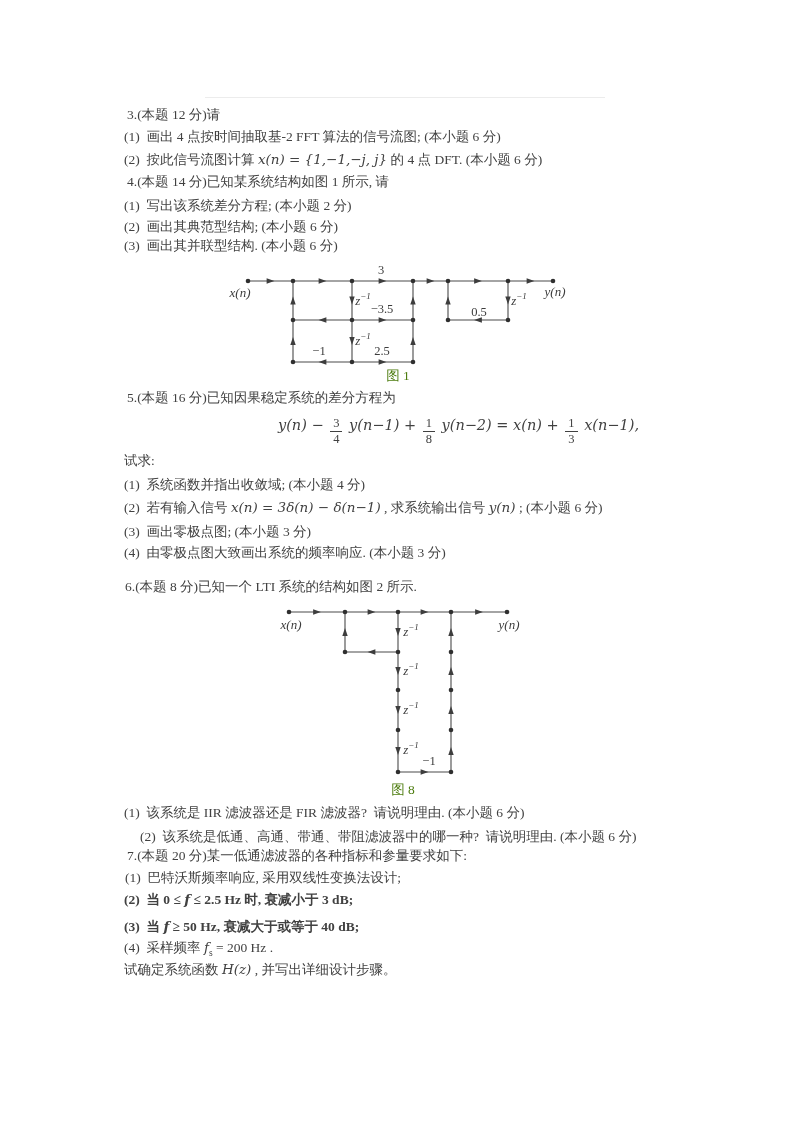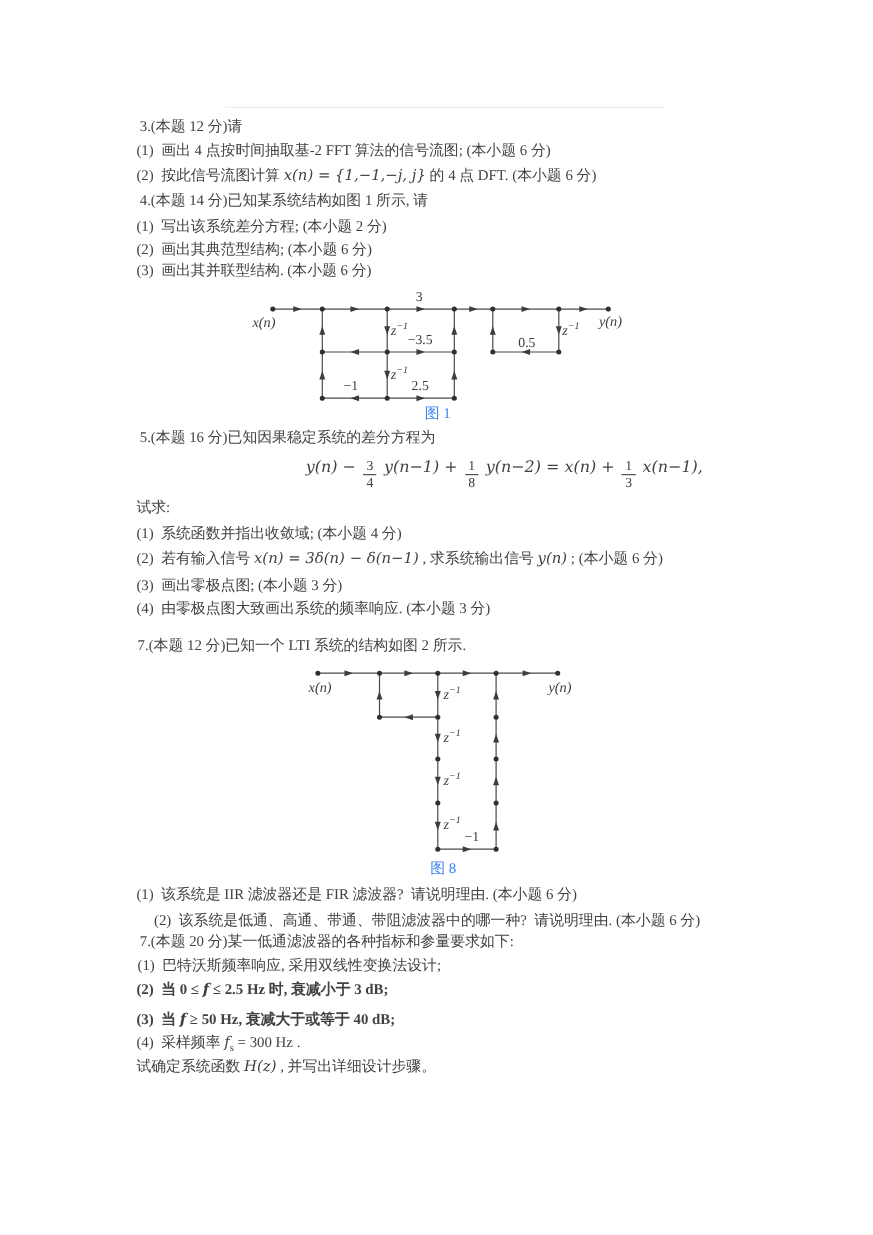--- a/index.html
+++ b/index.html
@@ -13,21 +13,21 @@
   .mi{font-style:italic;font-family:"DejaVu Serif","Liberation Serif",serif;}
   sub{font-size:9.5px;}
   .frac{display:inline-block;vertical-align:middle;text-align:center;margin:0 2px;transform:translateY(-1px);}
   .frac .fnum{display:block;border-bottom:1px solid #414141;padding:0 3px;font-size:12.5px;line-height:15px;}
   .frac .fden{display:block;padding:0 3px;font-size:12.5px;line-height:15px;}
   #fig-svg{position:absolute;left:0;top:0;pointer-events:none;}
   .fig-label{position:absolute;transform:translate(-50%,-50%);white-space:nowrap;font-size:12.5px;color:#3c3c3c;}
   .fig-label.math{font-style:italic;font-size:13px;}
   .fig-label.num{font-size:12.5px;}
   .fig-label sup{font-size:9px;vertical-align:super;}
-  .fig-caption{position:absolute;transform:translate(-50%,-50%);font-size:13.5px;color:#3b82f6;white-space:pre;}
+  .fig-caption{position:absolute;transform:translate(-50%,-50%);font-size:13.5px;color:#4d7c0f;white-space:pre;}
   .cap1{left:398px;top:376px;}
   .cap2{left:403px;top:790px;}
 </style>
 </head>
 <body>
 
 <div class="page">
   <div class="artifact-line"></div>
   <div id="doc-lines">
       <div class="line" style="left: 127px; top: 106px;"><span>3.(本题 12 分)请</span></div>
@@ -37,28 +37,28 @@
       <div class="line" style="left: 124px; top: 197px;"><span>(1)  写出该系统差分方程; (本小题 2 分)</span></div>
       <div class="line" style="left: 124px; top: 218px;"><span>(2)  画出其典范型结构; (本小题 6 分)</span></div>
       <div class="line" style="left: 124px; top: 237px;"><span>(3)  画出其并联型结构. (本小题 6 分)</span></div>
       <div class="line" style="left: 127px; top: 389px;"><span>5.(本题 16 分)已知因果稳定系统的差分方程为</span></div>
       <div class="line eq" style="left: 278px; top: 417px;"><span class="mi">y(n) − </span><span class="frac"><span class="fnum">3</span><span class="fden">4</span></span><span class="mi"> y(n−1) + </span><span class="frac"><span class="fnum">1</span><span class="fden">8</span></span><span class="mi"> y(n−2) = x(n) + </span><span class="frac"><span class="fnum">1</span><span class="fden">3</span></span><span class="mi"> x(n−1),</span></div>
       <div class="line" style="left: 124px; top: 452px;"><span>试求:</span></div>
       <div class="line" style="left: 124px; top: 476px;"><span>(1)  系统函数并指出收敛域; (本小题 4 分)</span></div>
       <div class="line" style="left: 124px; top: 499px;"><span>(2)  若有输入信号 </span><span class="mi">x(n) = 3δ(n) − δ(n−1)</span><span> , 求系统输出信号 </span><span class="mi">y(n)</span><span> ; (本小题 6 分)</span></div>
       <div class="line" style="left: 124px; top: 523px;"><span>(3)  画出零极点图; (本小题 3 分)</span></div>
       <div class="line" style="left: 124px; top: 544px;"><span>(4)  由零极点图大致画出系统的频率响应. (本小题 3 分)</span></div>
-      <div class="line" style="left: 125px; top: 578px;"><span>7.(本题 12 分)已知一个 LTI 系统的结构如图 2 所示.</span></div>
+      <div class="line" style="left: 125px; top: 578px;"><span>6.(本题 8 分)已知一个 LTI 系统的结构如图 2 所示.</span></div>
       <div class="line" style="left: 124px; top: 804px;"><span>(1)  该系统是 IIR 滤波器还是 FIR 滤波器?  请说明理由. (本小题 6 分)</span></div>
       <div class="line" style="left: 140px; top: 828px;"><span>(2)  该系统是低通、高通、带通、带阻滤波器中的哪一种?  请说明理由. (本小题 6 分)</span></div>
       <div class="line" style="left: 127px; top: 847px;"><span>7.(本题 20 分)某一低通滤波器的各种指标和参量要求如下:</span></div>
       <div class="line" style="left: 113px; top: 869px; margin-left: 12px;"><span>(1)  巴特沃斯频率响应, 采用双线性变换法设计;</span></div>
       <div class="line" style="left: 124px; top: 891px; font-weight: bold;"><span>(2)  当 0 ≤ </span><span class="mi">f</span><span> ≤ 2.5 Hz 时, 衰减小于 3 dB;</span></div>
       <div class="line" style="left: 124px; top: 918px; font-weight: bold;"><span>(3)  当 </span><span class="mi">f</span><span> ≥ 50 Hz, 衰减大于或等于 40 dB;</span></div>
-      <div class="line" style="left: 124px; top: 939px;"><span>(4)  采样频率 </span><span class="mi">f</span><sub>s</sub><span> = 300 Hz .</span></div>
+      <div class="line" style="left: 124px; top: 939px;"><span>(4)  采样频率 </span><span class="mi">f</span><sub>s</sub><span> = 200 Hz .</span></div>
       <div class="line" style="left: 124px; top: 961px;"><span>试确定系统函数 </span><span class="mi">H(z)</span><span> , 并写出详细设计步骤。</span></div>
     </div>
   <svg id="fig-svg" width="794" height="1123" viewBox="0 0 794 1123">
       <line x1="248" y1="281" x2="293" y2="281" stroke="#4a4a4a" stroke-width="1.1"></line>
       <polygon points="274.4,281 266.6,283.7 266.6,278.3" fill="#3d3d3d"></polygon>
       <line x1="293" y1="281" x2="352" y2="281" stroke="#4a4a4a" stroke-width="1.1"></line>
       <polygon points="326.4,281 318.6,283.7 318.6,278.3" fill="#3d3d3d"></polygon>
       <line x1="352" y1="281" x2="413" y2="281" stroke="#4a4a4a" stroke-width="1.1"></line>
       <polygon points="386.4,281 378.6,283.7 378.6,278.3" fill="#3d3d3d"></polygon>
       <line x1="413" y1="281" x2="448" y2="281" stroke="#4a4a4a" stroke-width="1.1"></line>

